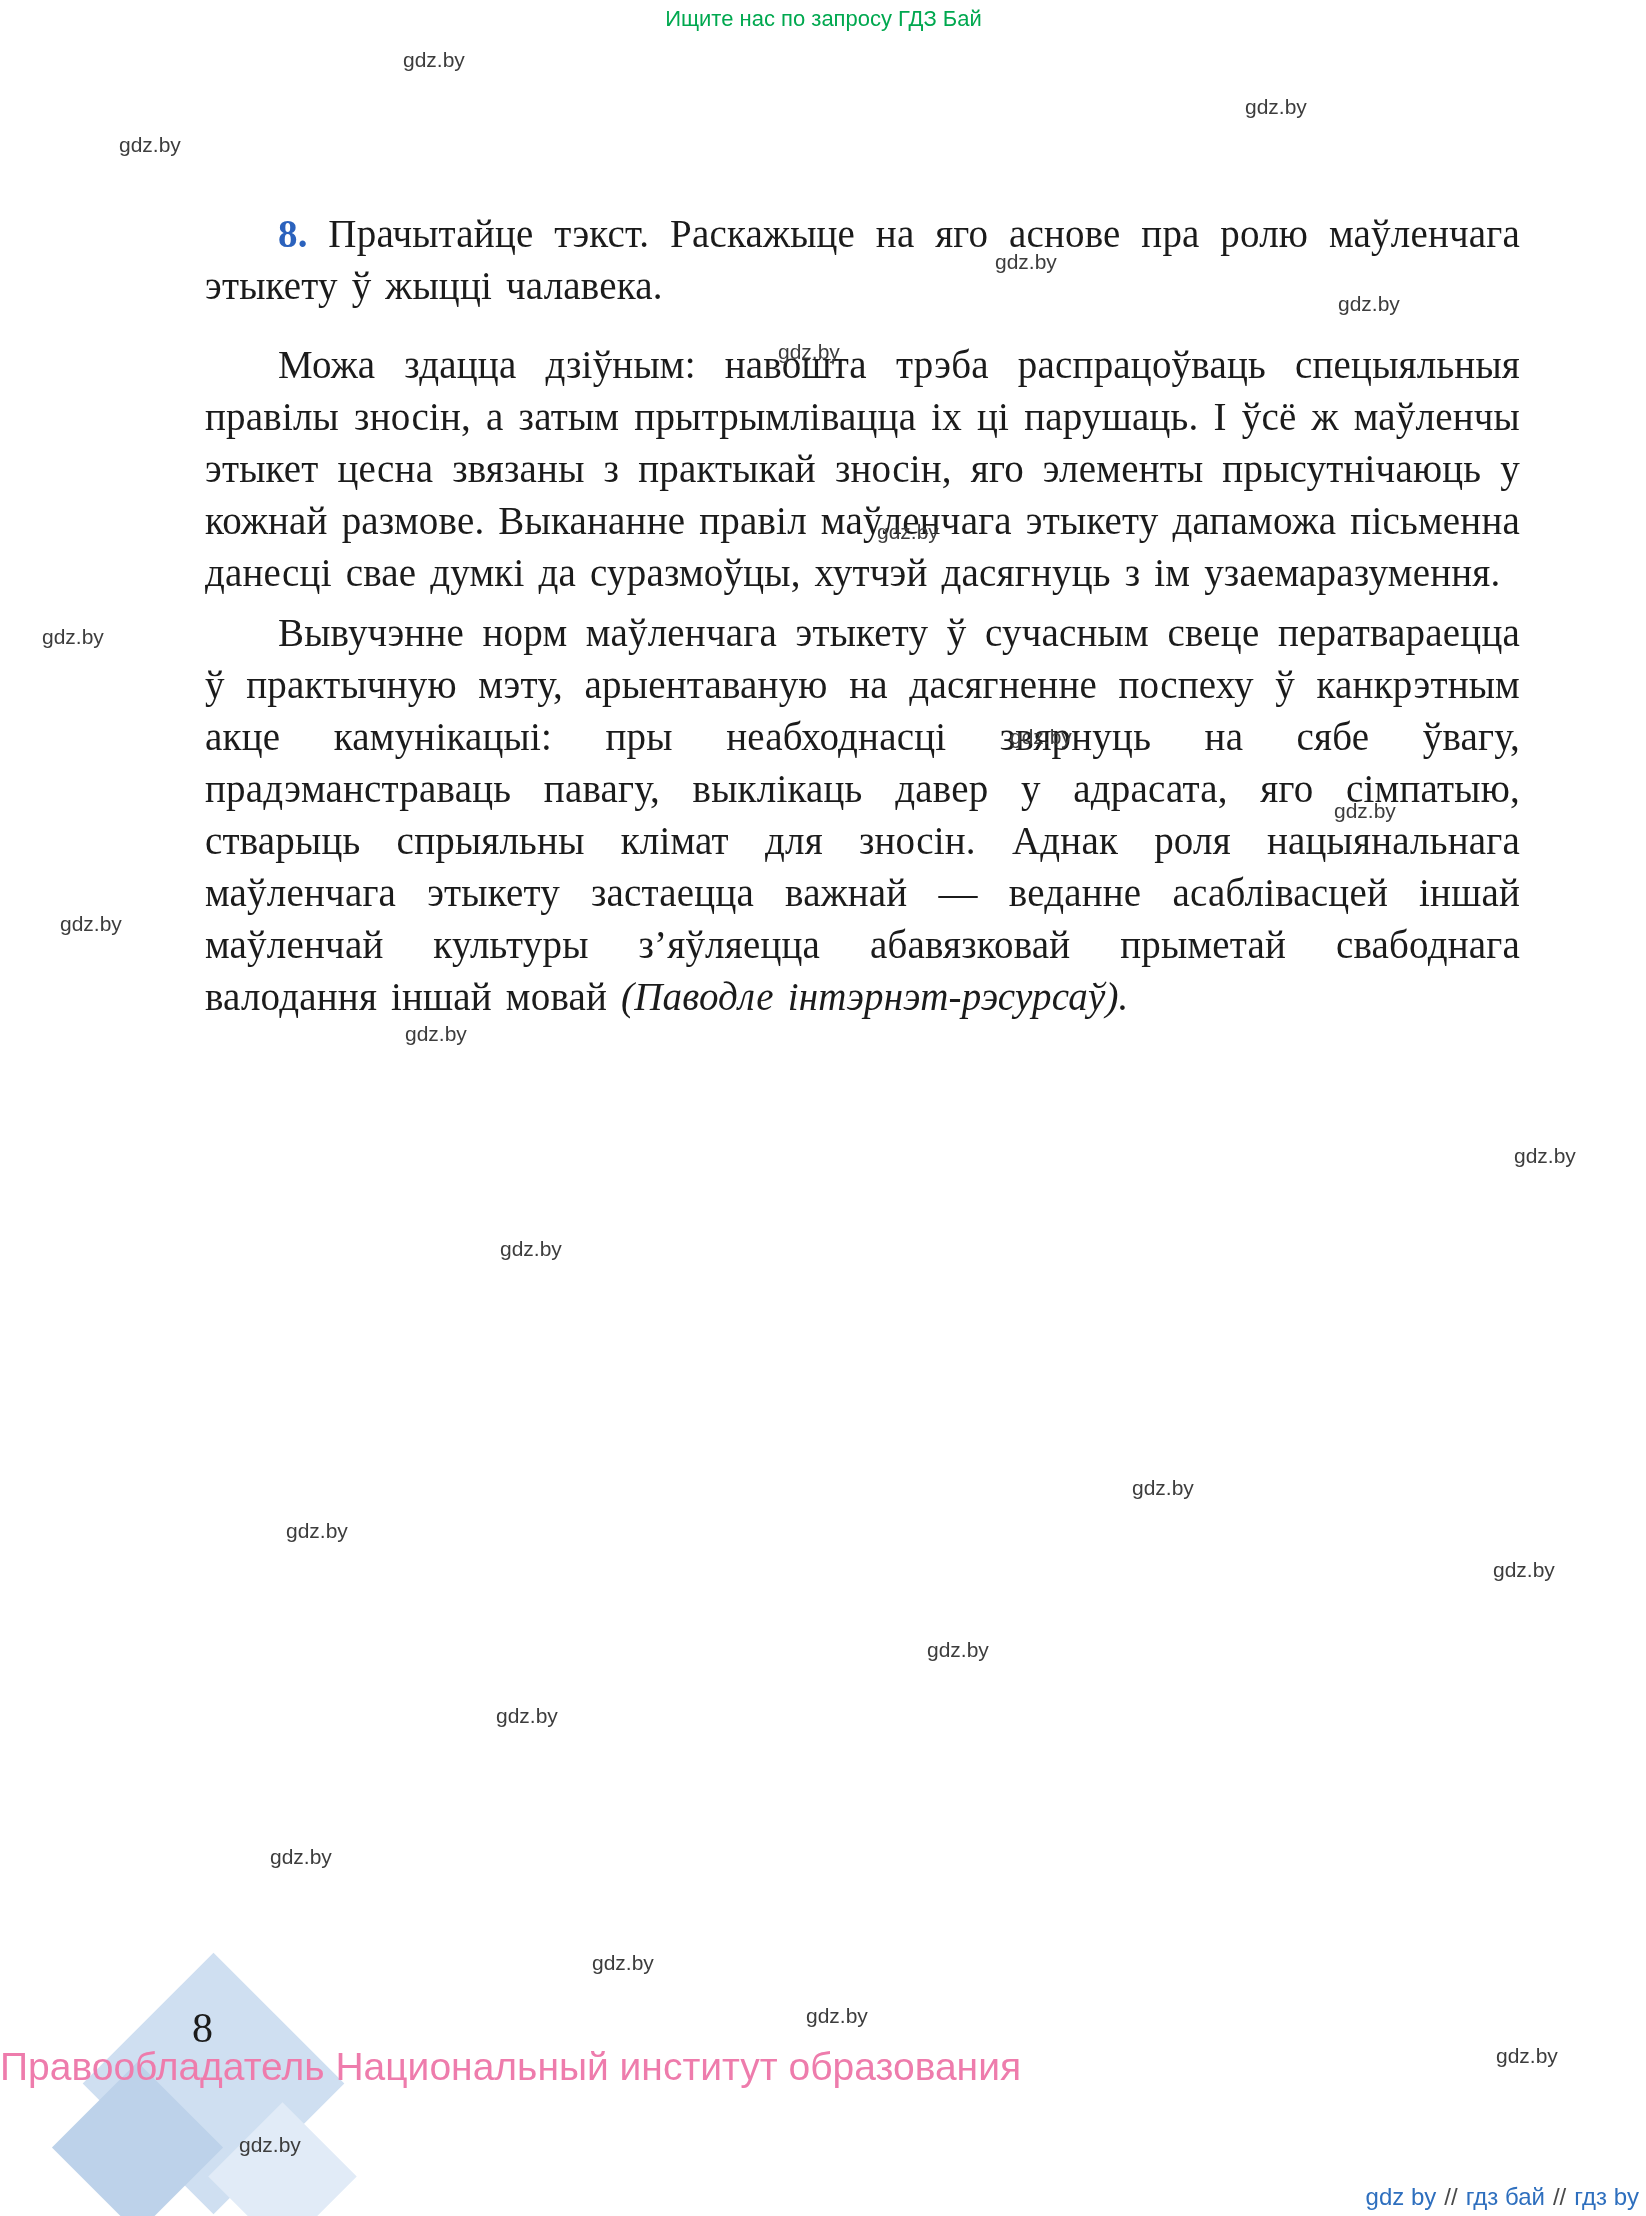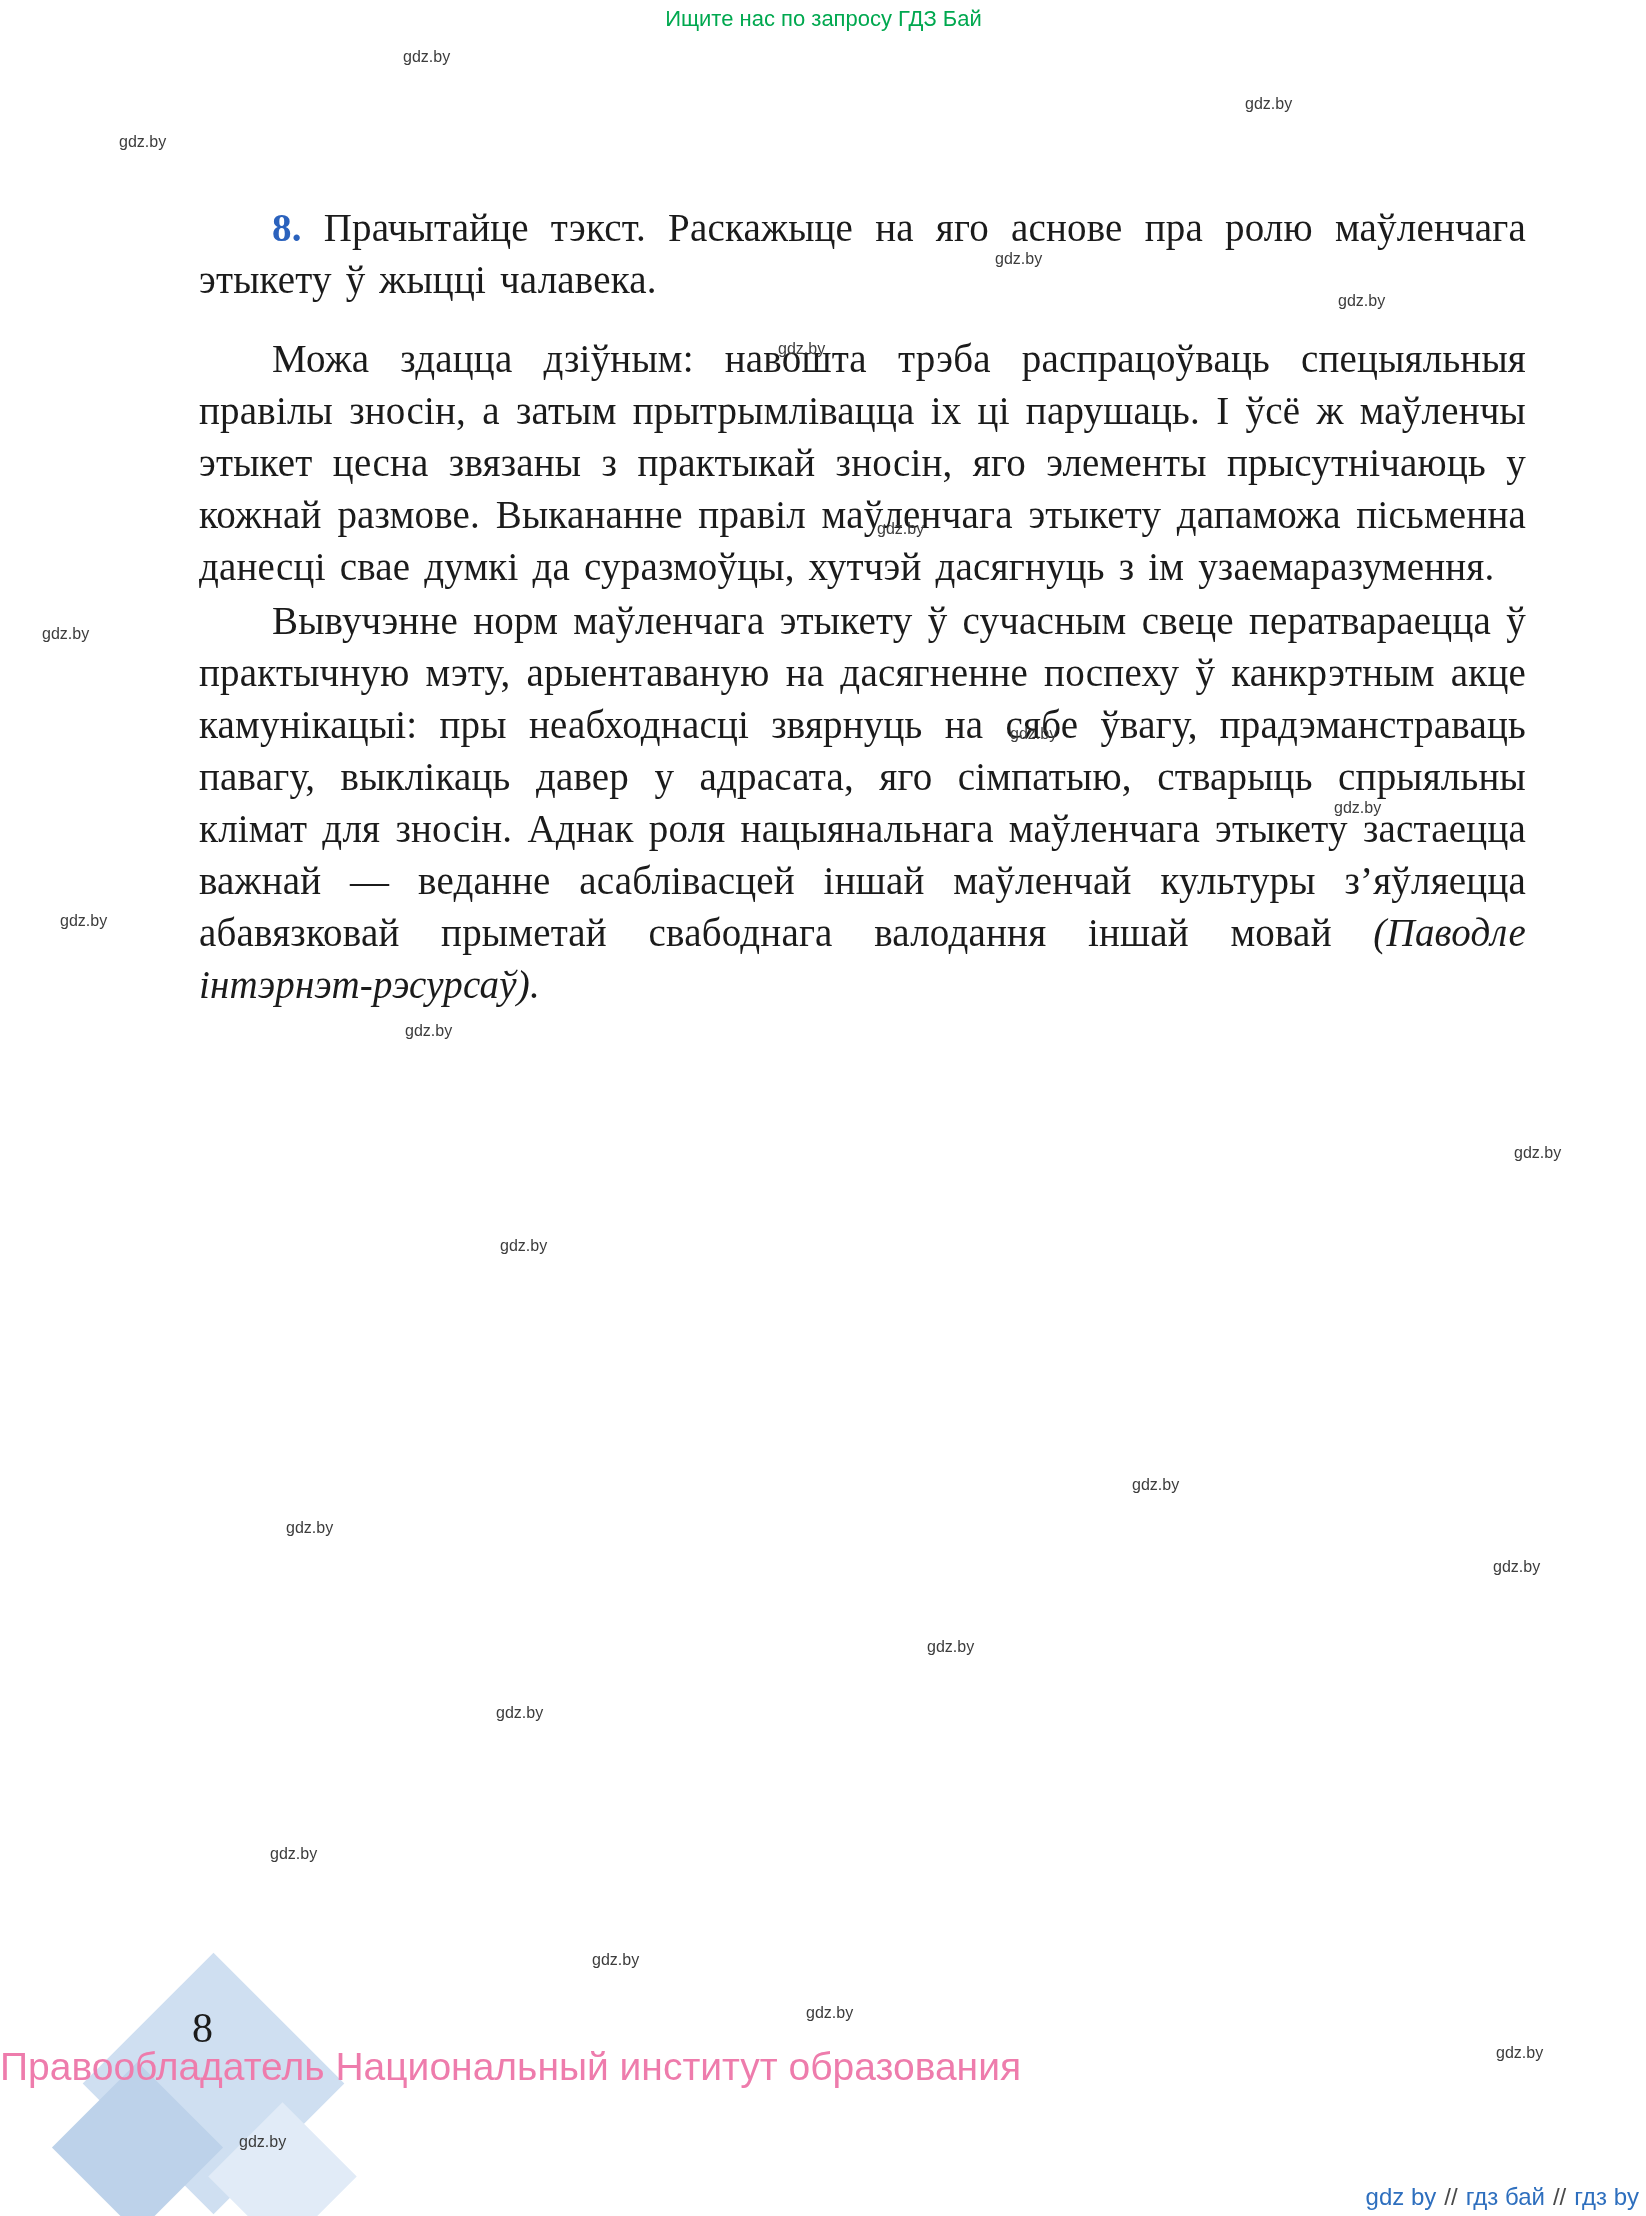--- a/index.html
+++ b/index.html
@@ -7,29 +7,29 @@
   body { font-family:"Liberation Serif", serif; background:#ffffff; }
   .page { position:relative; width:1647px; height:2216px; background:#ffffff; overflow:hidden; }
 
   .banner {
     position:absolute; top:6.4px; left:0; width:100%; text-align:center;
     font-family:"Liberation Sans", sans-serif; font-size:22px; color:#00a84f;
   }
 
   .wm {
     position:absolute; font-family:"Liberation Sans", sans-serif;
-    font-size:16px; color:#3d3d3d; white-space:nowrap; z-index:3;
+    font-size:21px; color:#3d3d3d; white-space:nowrap; z-index:3;
   }
 
   .content {
     position:absolute; left:197px; top:200px; width:1331px;
     font-size:39px; line-height:52px; color:#1b1b1b;
     text-align:justify; word-spacing:4px; letter-spacing:0.2px; z-index:2;
   }
-  .content p { text-indent:73px; margin:2px; }
+  .content p { text-indent:73px; margin:8px; }
   .body-block { margin-top:27px; }
 
   .exnum { color:#2b62bd; font-weight:bold; }
   sup.fn { color:#2b62bd; font-weight:bold; font-size:0.6em; line-height:0; vertical-align:super; }
   .src { font-style:italic; }
 
   .diamond { position:absolute; z-index:0; transform:rotate(45deg); }
   .d1 { left:121px; top:1991px; width:185px; height:185px; background:#cfdff1; }
   .d2 { left:77px;  top:2087px; width:121px; height:121px; background:#bdd2ea; }
   .d3 { left:230px; top:2124px; width:105px; height:105px; background:#e1ebf7; }

